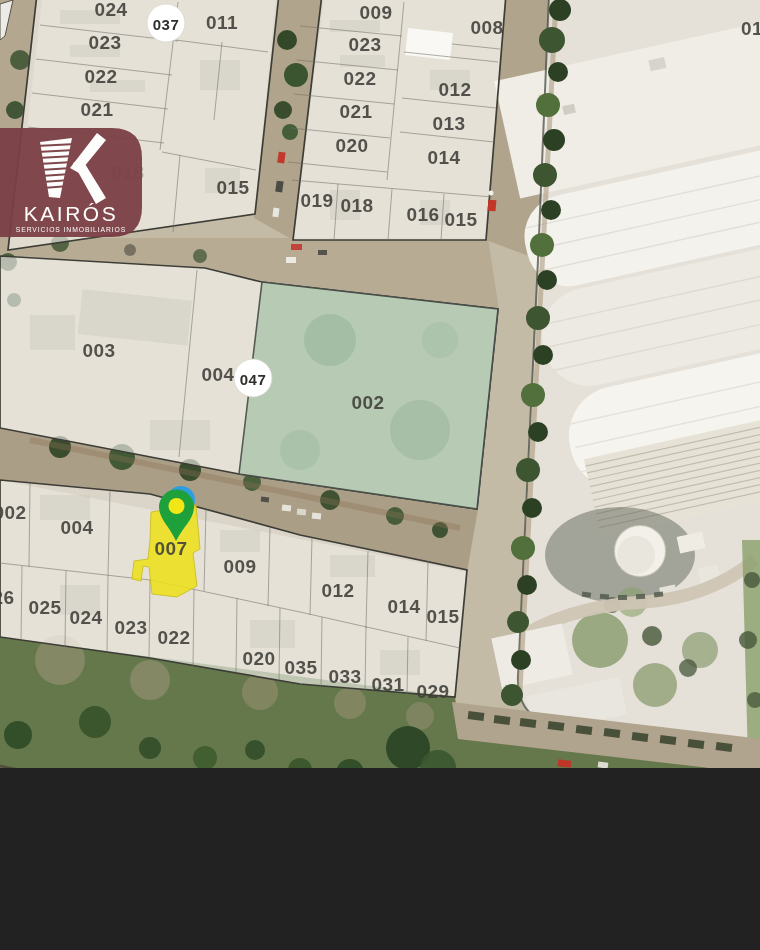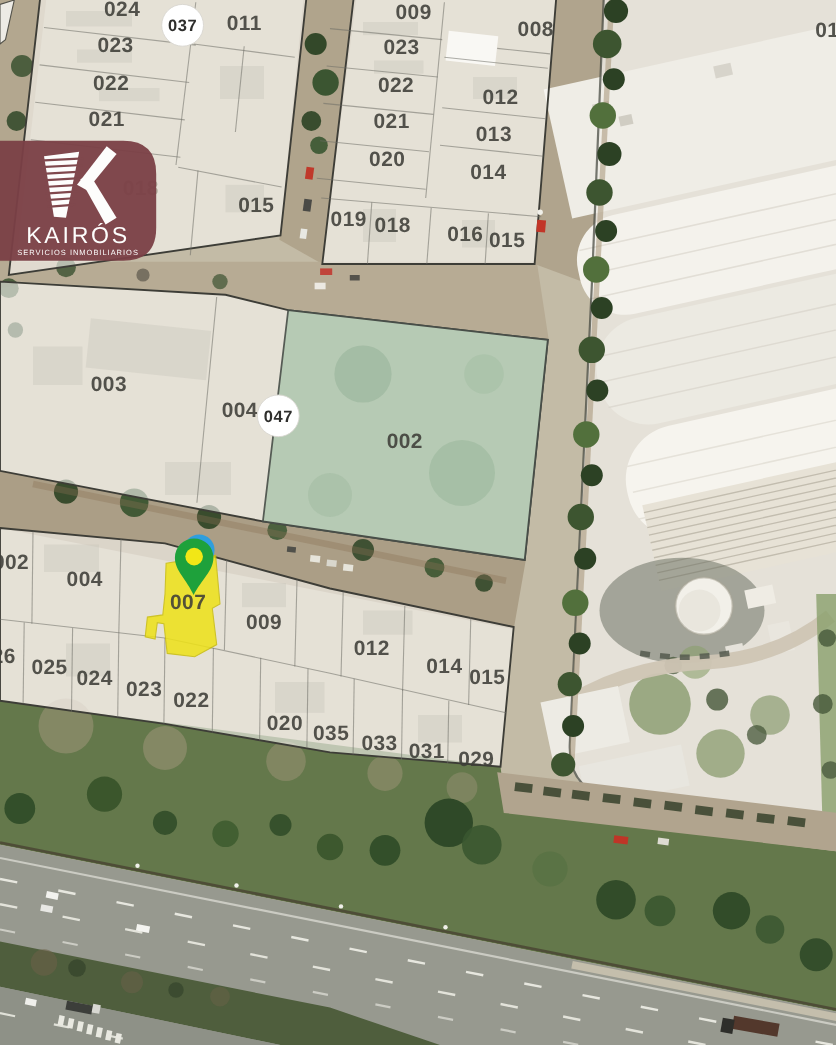--- a/index.html
+++ b/index.html
@@ -1,16 +1,16 @@
 <!DOCTYPE html>
 <html><head>
 <meta charset="utf-8">
 <style>
   html,body{margin:0;padding:0;background:#222;}
-  .stage{position:relative;width:760px;height:950px;overflow:hidden;background:#0ea5e9;
+  .stage{position:relative;width:760px;height:768px;overflow:hidden;background:#0ea5e9;
          font-family:"Liberation Sans",sans-serif;}
   svg{position:absolute;left:0;top:0;display:block;}
   .plabel{font-family:"Liberation Sans",sans-serif;font-size:19px;font-weight:700;
           fill:#3e3e38;opacity:.88;text-anchor:middle;dominant-baseline:central;letter-spacing:.4px;}
   .plabel.faded{fill:#867e6e;opacity:.55;}
   .badge-circle{fill:#fff;stroke:#d8d6d0;stroke-width:.8;}
   .badge-text{font-size:15px;font-weight:700;fill:#2e2e2c;text-anchor:middle;
               dominant-baseline:central;letter-spacing:.5px;}
   .block{fill:rgba(251,250,246,.60);stroke:#3d3d37;stroke-width:1.7;}
   .inner-line{stroke:#6e6e66;stroke-width:1;opacity:.55;fill:none;}

